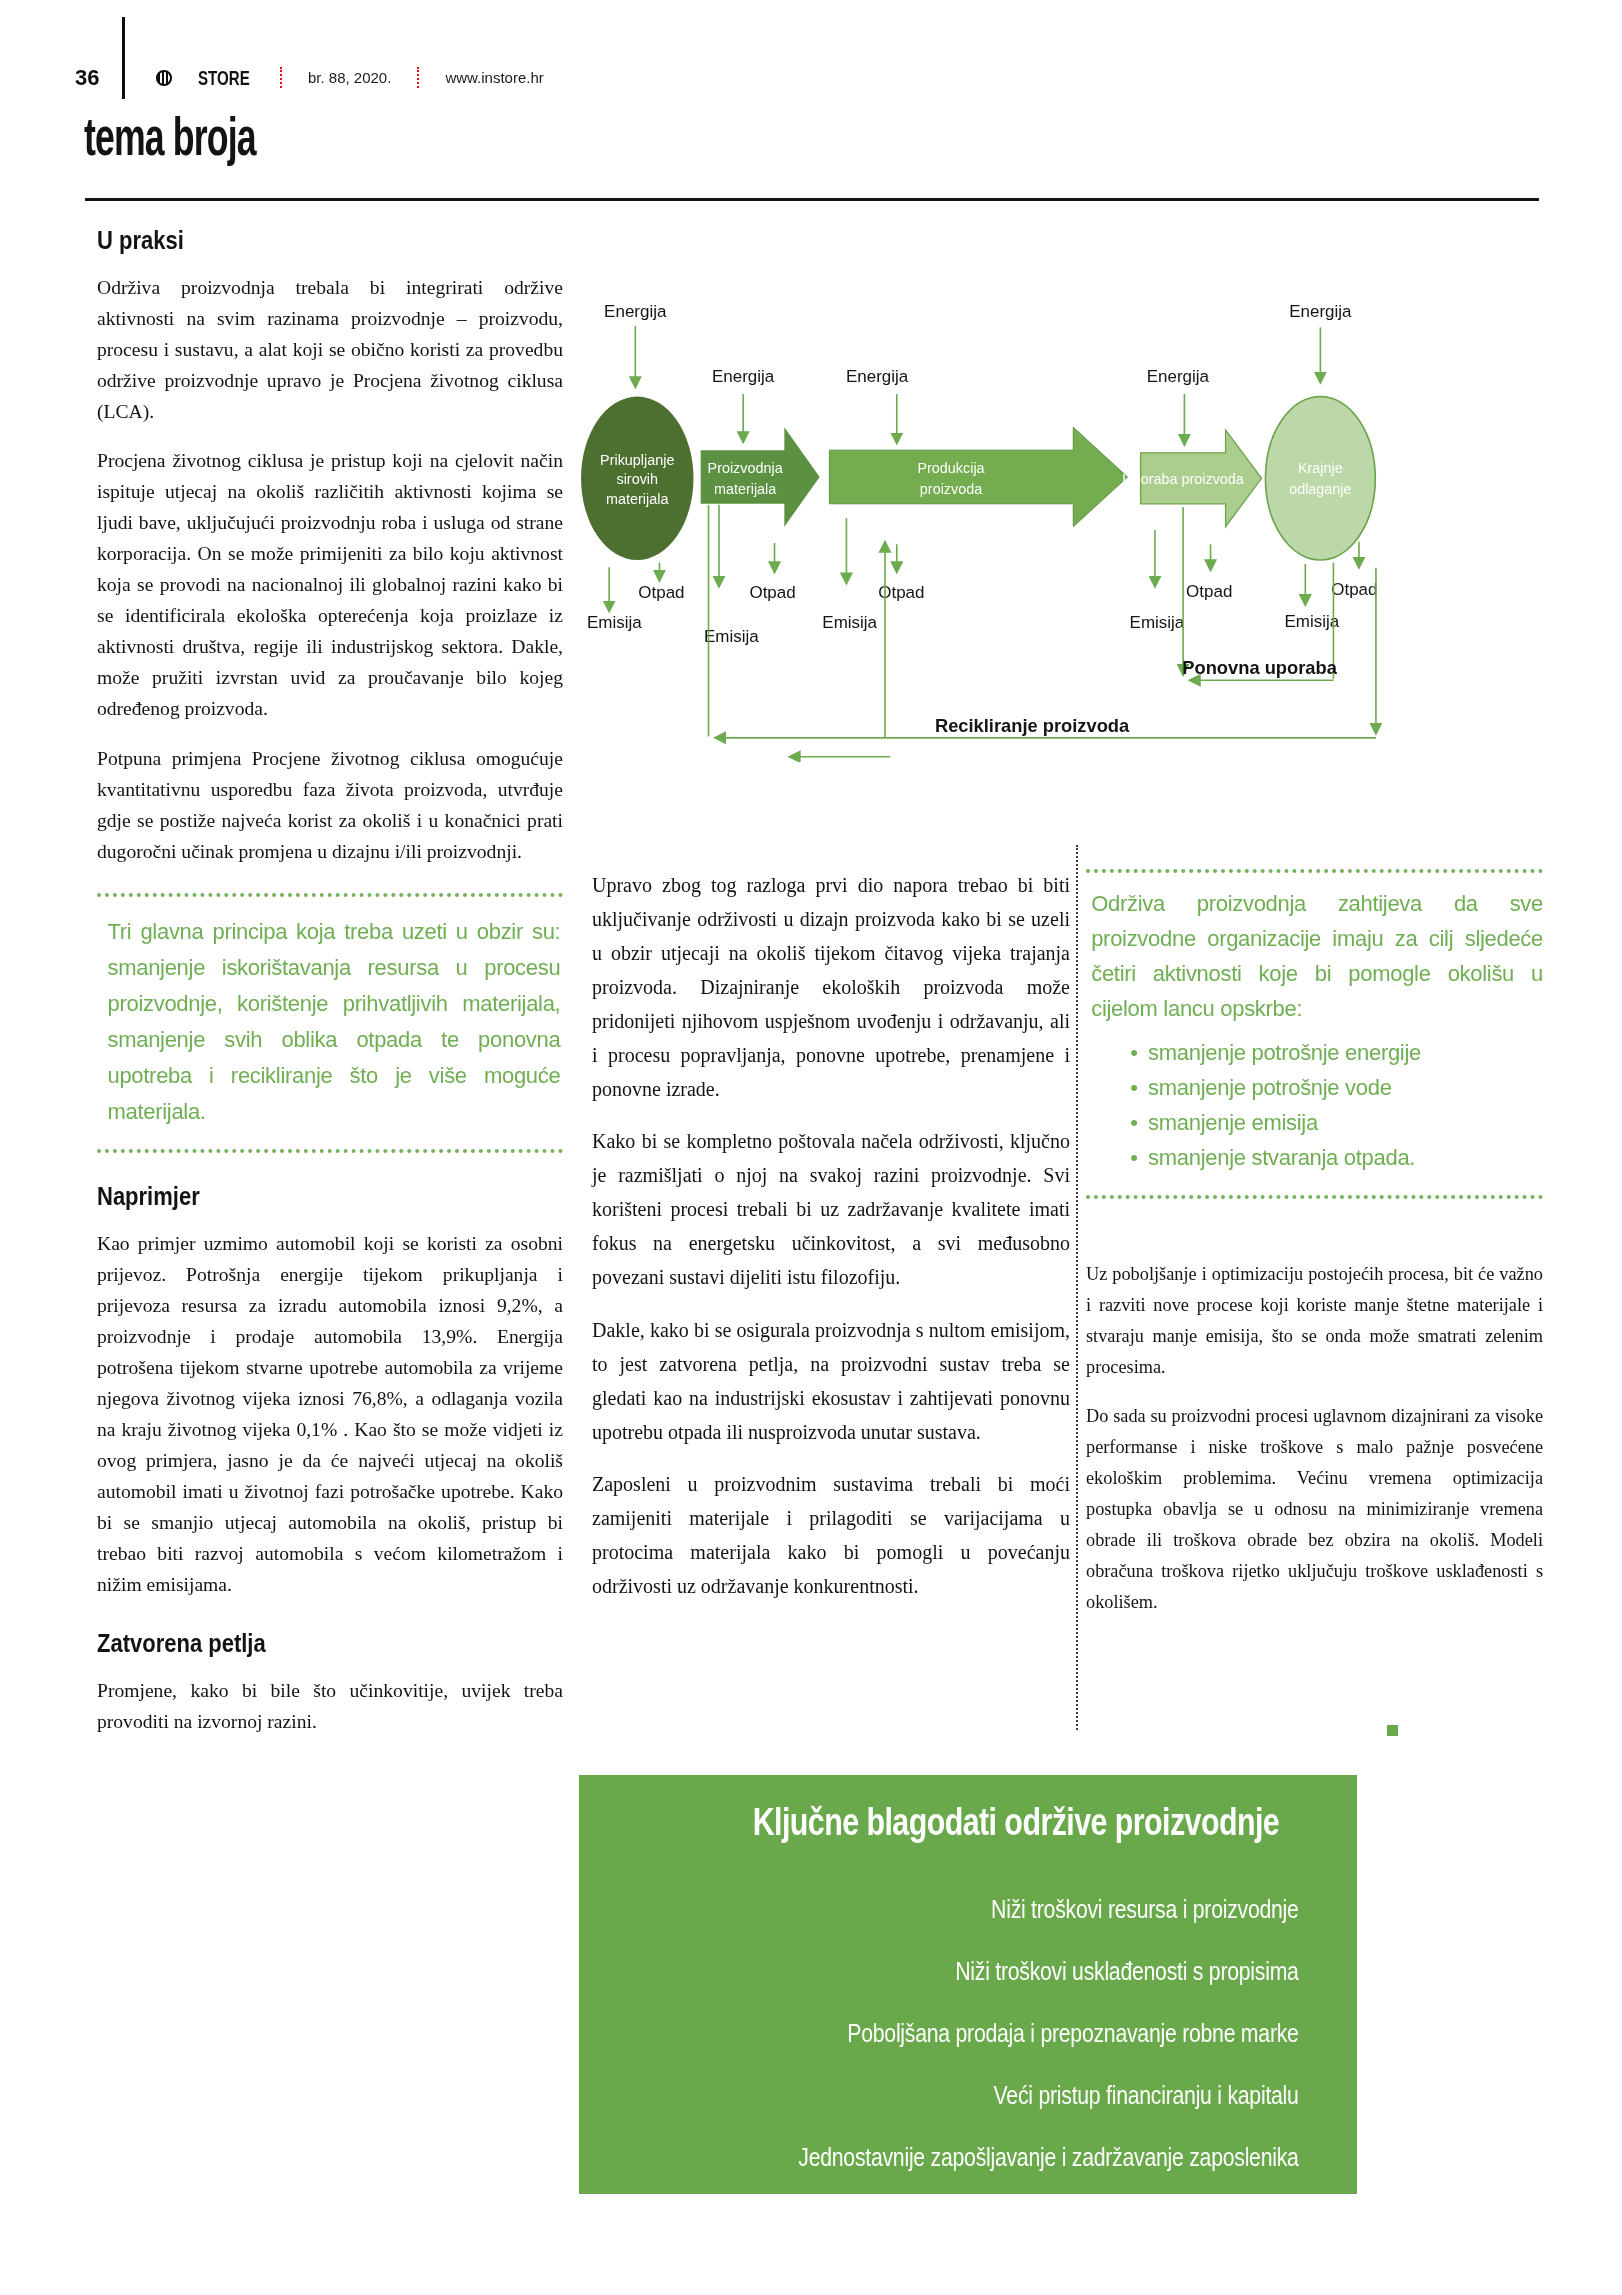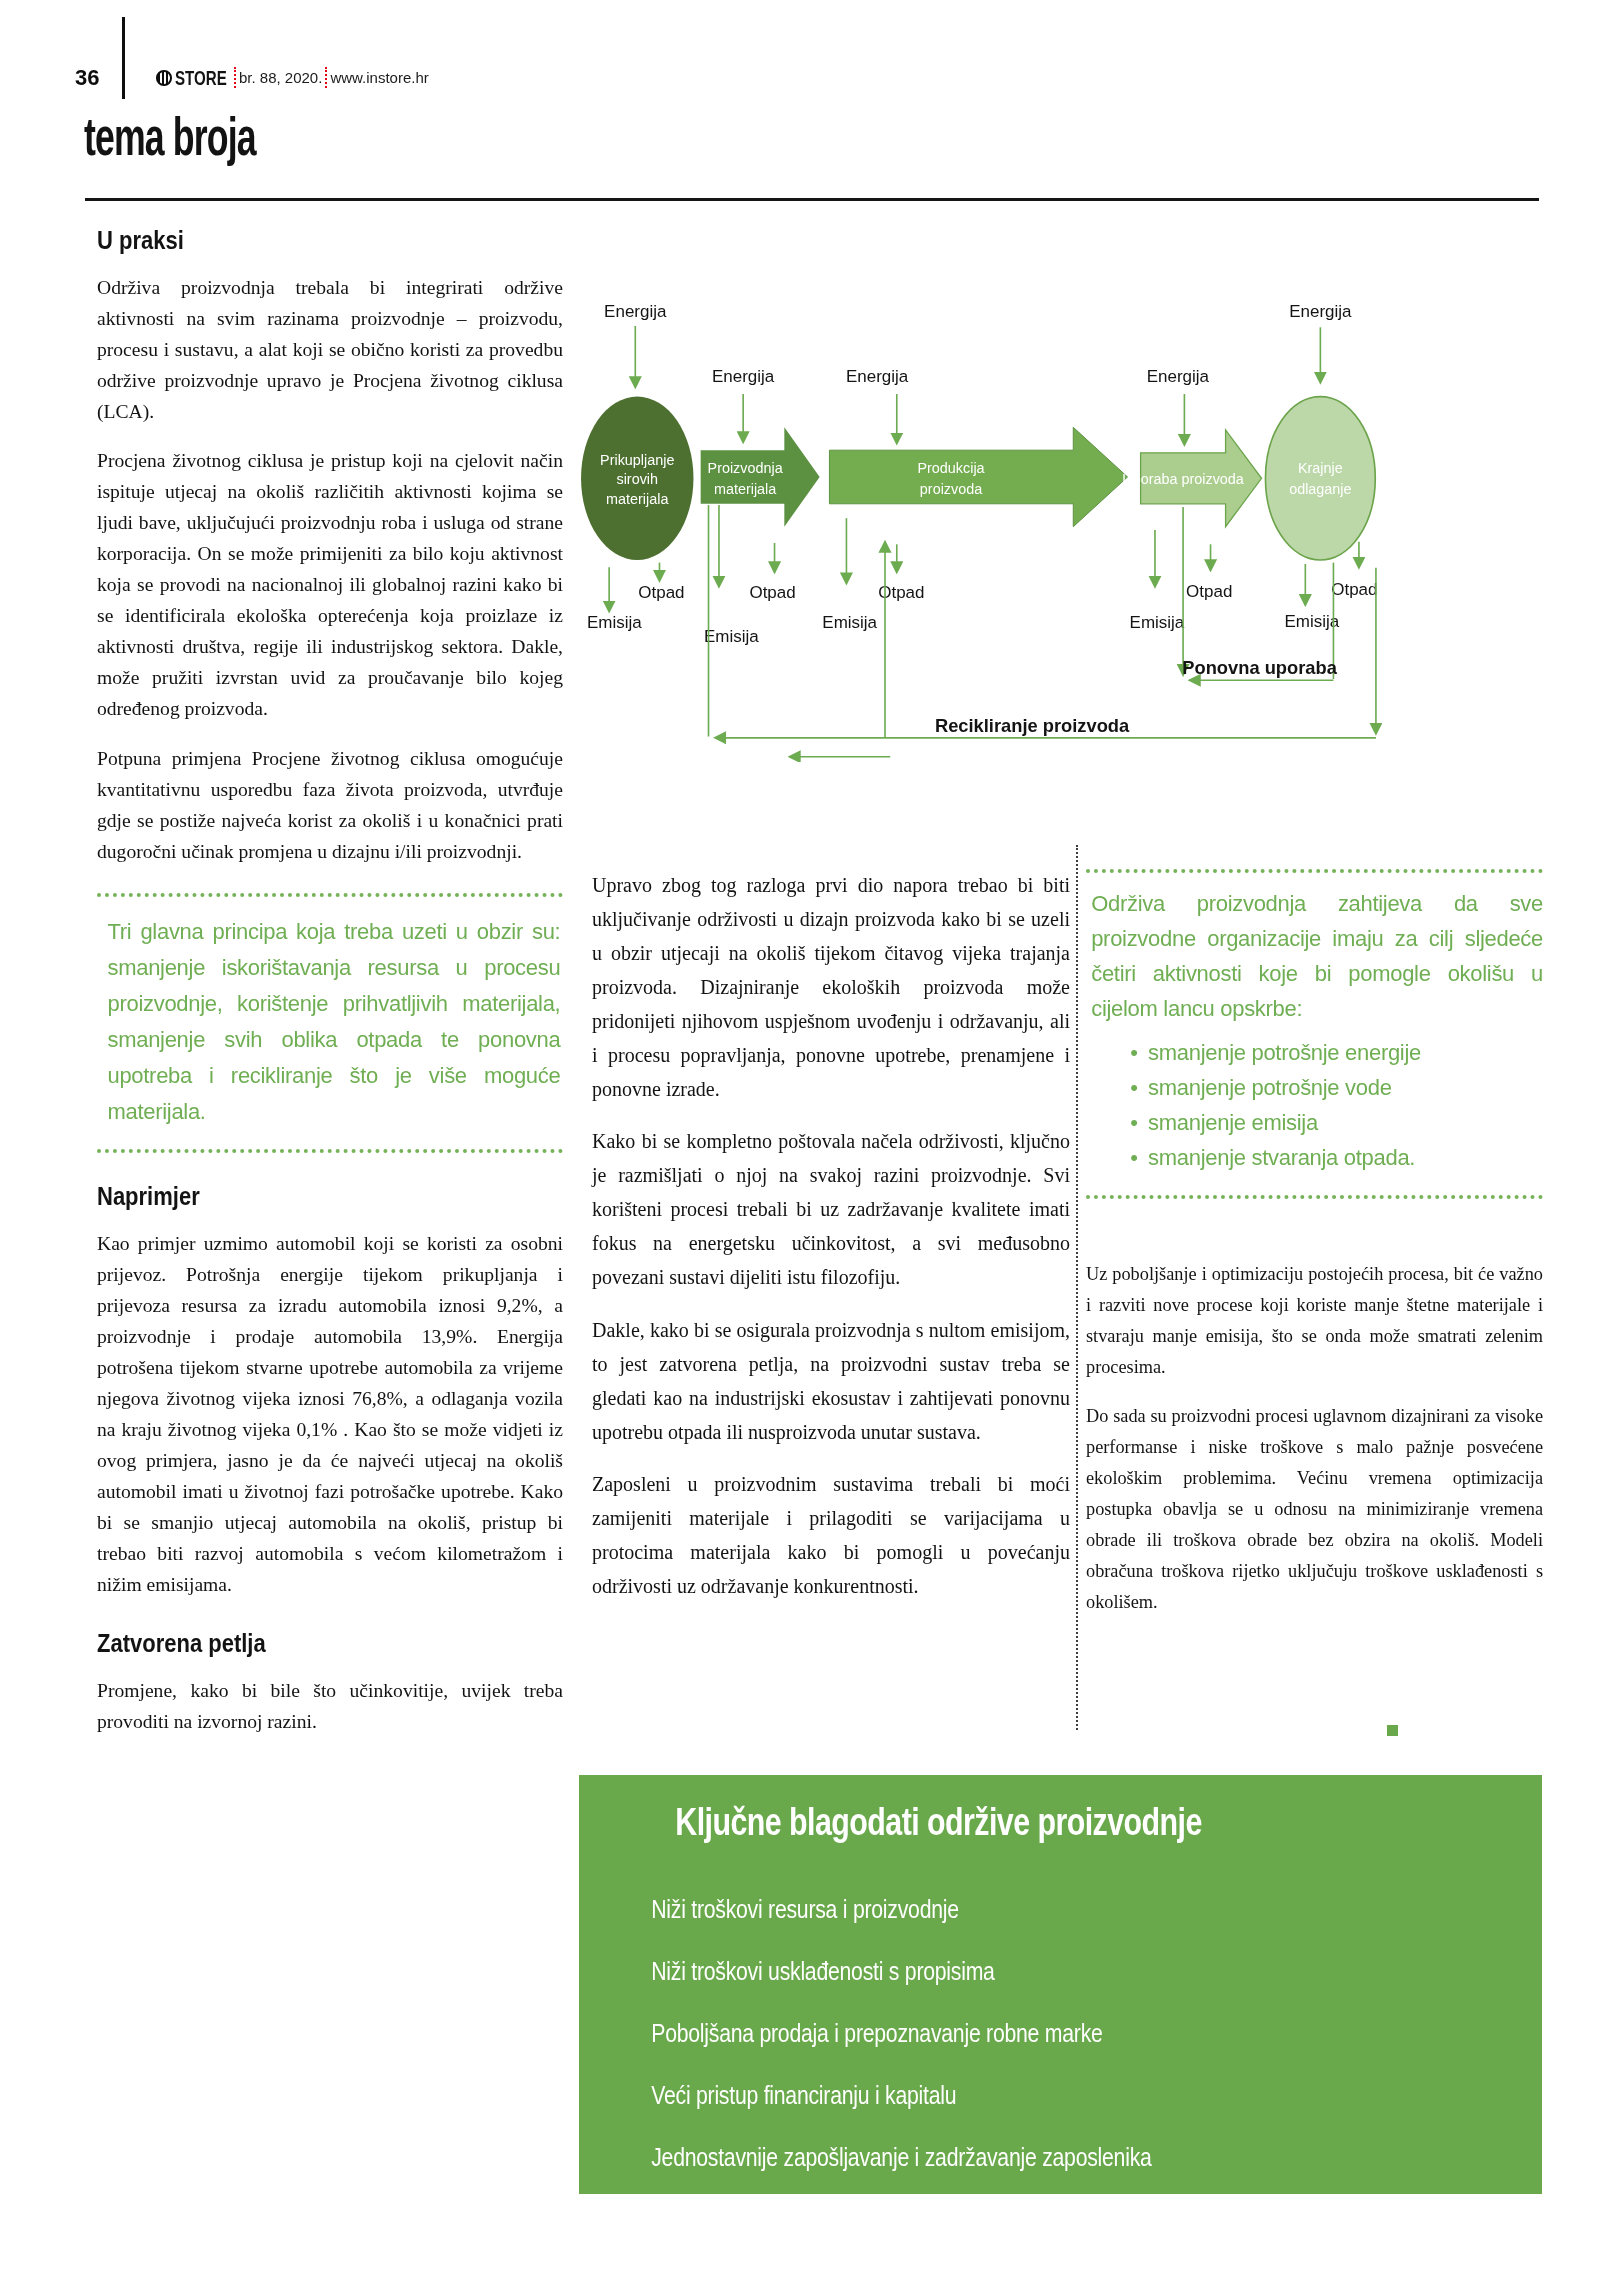--- a/index.html
+++ b/index.html
@@ -2,21 +2,21 @@
 <html lang="hr" style="font-size:10.5px"><head>
 <meta charset="utf-8">
 <style>
   html,body{margin:0;padding:0;background:#e8e8e8;}
   .page{position:relative;width:1623px;height:2295px;background:#ffffff;overflow:hidden;
         color:#131313;font-family:"Liberation Serif",serif;}
 
   
   .hdr-num{position:absolute;left:75px;top:65px;font:700 22px "Liberation Sans",sans-serif;color:#0d0d0d;}
   .hdr-bar{position:absolute;left:122px;top:17px;width:2.6px;height:82px;background:#0d0d0d;}
-  .masthead{position:absolute;left:156px;top:64px;height:27.5px;display:flex;align-items:center;gap:3px;
+  .masthead{position:absolute;left:156px;top:64px;height:27.5px;display:flex;align-items:center;gap:26px;
             font-family:"Liberation Sans",sans-serif;}
   .logo-circle{width:15.7px;height:15.7px;border-radius:50%;border:2px solid #0d0d0d;box-sizing:border-box;
                background:repeating-linear-gradient(90deg,#0d0d0d 0 2px,#ffffff 2px 3.9px);}
   .brand{font-weight:700;font-size:21px;letter-spacing:0;transform:scaleX(.72);transform-origin:left center;margin-right:-15.7px;}
   .red-dots{width:0;height:21px;border-left:2.6px dotted #e30617;}
   .issue,.website{font-size:15px;color:#1c1c1c;}
 
   
   .section-title{position:absolute;left:84px;top:105px;font:800 54px "Liberation Sans",sans-serif;
                  letter-spacing:-1.3px;transform:scaleX(.66);transform-origin:left center;white-space:nowrap;}
@@ -38,22 +38,22 @@
   .quote-right{border-top:4.6px dotted #76b258;border-bottom:4.6px dotted #76b258;color:#6fae53;
                font-family:"Liberation Sans",sans-serif;font-size:22px;line-height:35px;letter-spacing:-0.3px;
                padding:13px 0 19.6px 5.2px;margin:0 0 60px 0;text-align:justify;}
   .quote-right .bullets{margin-top:9.2px;}
   .bullet{display:flex;gap:10.5px;padding-left:39px;text-align:left;}
   .bullet .dot{flex:0 0 auto;}
 
   .vsep{position:absolute;left:1076px;top:845px;height:885px;width:0;border-left:2.6px dotted #3c3c3c;}
 
   
-  .benefits{position:absolute;left:579px;top:1775px;width:963px;height:419px;background:#69a94b;
-            color:#ffffff;font-family:"Liberation Sans",sans-serif;text-align:left;}
+  .benefits{position:absolute;left:579px;top:1775px;width:778px;height:419px;background:#69a94b;
+            color:#ffffff;font-family:"Liberation Sans",sans-serif;text-align:right;}
   .benefits h2{margin:26px 0 0;font-size:38px;font-weight:800;letter-spacing:-0.7px;
                transform:scaleX(.8);transform-origin:center;}
   .benefits ul{list-style:none;margin:51px 0 0;padding:0;display:flex;flex-direction:column;gap:33px;
                font-size:25px;font-weight:400;letter-spacing:-0.3px;}
   .benefits li{transform:scaleX(.85);transform-origin:center;white-space:nowrap;}
 
   .endmark{position:absolute;left:1387px;top:1725px;width:11px;height:11px;background:#69a94b;}
 
   
   .diagram{position:absolute;left:576px;top:275px;}

